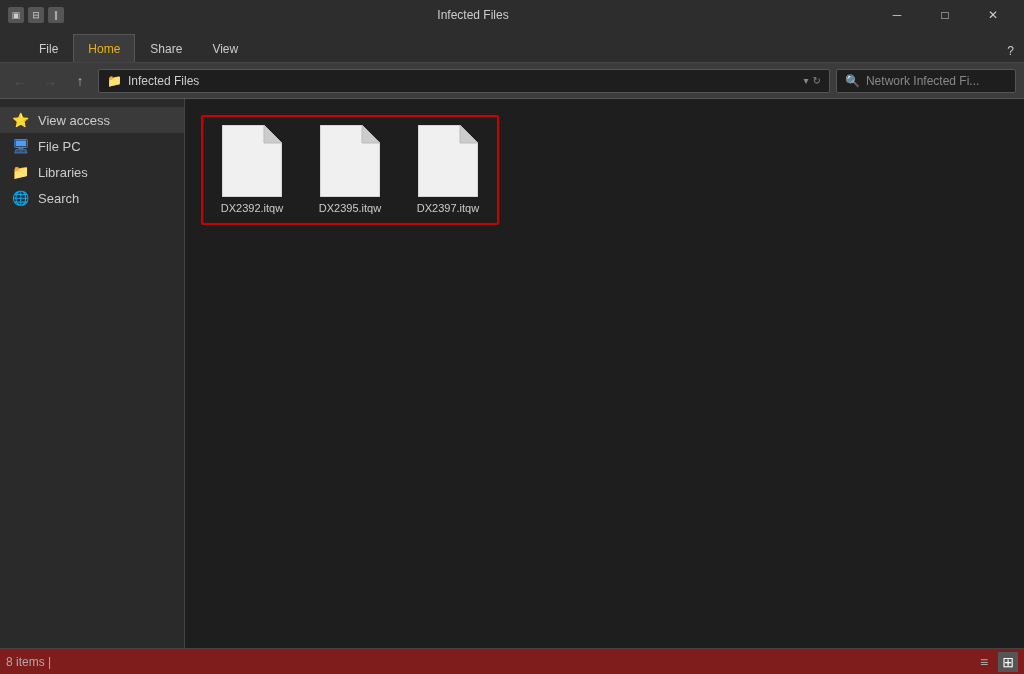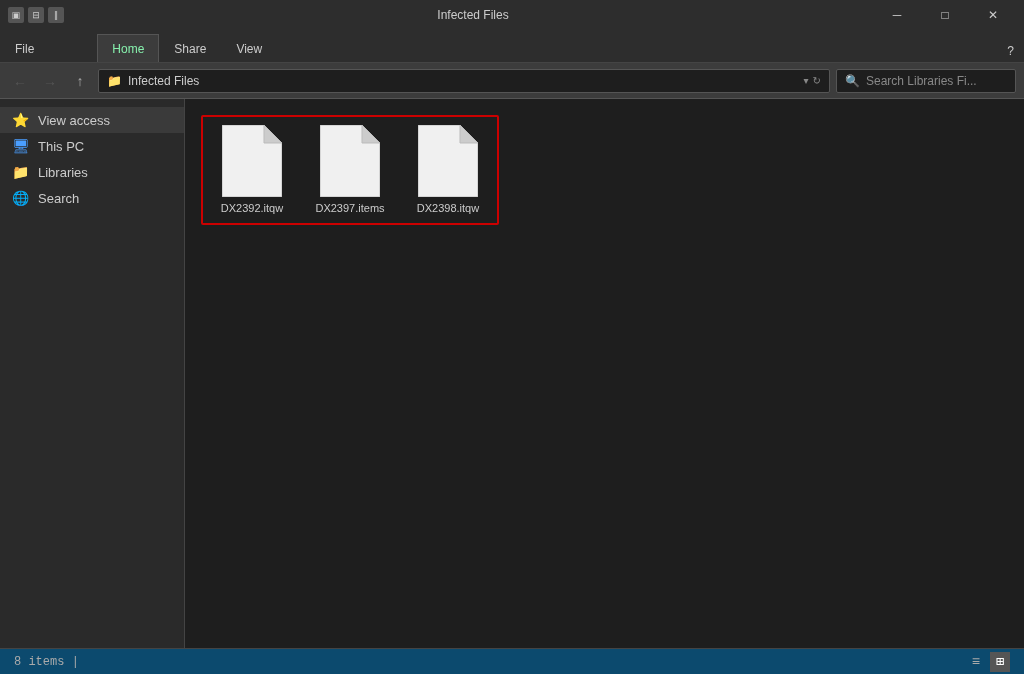--- a/index.html
+++ b/index.html
@@ -66,38 +66,38 @@
     
     .ribbon {
       background: #2d2d2d;
       border-bottom: 1px solid #444;
       flex-shrink: 0;
     }
     .ribbon-tabs {
       display: flex;
       height: 32px;
       align-items: flex-end;
+      padding-left: 24px;
     }
     .ribbon-tab {
       padding: 6px 14px;
       font-size: 12px;
       color: #ccc;
       cursor: pointer;
       border-top: 1px solid transparent;
       border-left: 1px solid transparent;
       border-right: 1px solid transparent;
       height: 28px;
       display: flex;
       align-items: center;
     }
     .ribbon-tab.active {
       background: #3c3c3c;
       border-color: #555;
-      color: #86efac;
-      margin-left: 48px;
+      color: #eab308;
     }
     .ribbon-help {
       margin-left: auto;
       padding: 4px 10px;
       font-size: 12px;
       color: #ccc;
       cursor: pointer;
     }
 
     
@@ -258,31 +258,30 @@
     .file-name {
       font-size: 11px;
       color: #ccc;
       text-align: center;
       word-break: break-all;
       line-height: 1.3;
     }
 
     
     .statusbar {
-      background: #0c4a6e;
+      background: #7f1d1d;
       height: 26px;
       border-top: 1px solid #444;
       display: flex;
       align-items: center;
-      padding: 0 14px;
+      padding: 0 6px;
       font-size: 12px;
       color: #aaa;
       flex-shrink: 0;
       justify-content: space-between;
-      font-family: Liberation Mono, monospace;
     }
     .statusbar-right {
       display: flex;
       gap: 4px;
       align-items: center;
     }
     .view-btn {
       width: 20px;
       height: 20px;
       display: flex;
@@ -328,34 +327,34 @@
   <div class="address-bar">
     <span class="address-bar-folder-icon">📁</span>
     <span>Infected Files</span>
     <div class="address-bar-chevron">
       <span>▾</span>
       <span>↻</span>
     </div>
   </div>
   <div class="search-bar">
     <span>🔍</span>
-    <span>Search Libraries Fi...</span>
+    <span>Network Infected Fi...</span>
   </div>
 </div>
 
 <div class="main">
 
   <div class="sidebar">
     <div class="sidebar-item active">
       <span class="sidebar-item-icon star">⭐</span>
       <span>View access</span>
     </div>
     <div class="sidebar-item">
       <span class="sidebar-item-icon pc">🖥</span>
-      <span>This PC</span>
+      <span>File PC</span>
     </div>
     <div class="sidebar-item">
       <span class="sidebar-item-icon libraries">📁</span>
       <span>Libraries</span>
     </div>
     <div class="sidebar-item">
       <span class="sidebar-item-icon network">🌐</span>
       <span>Search</span>
     </div>
   </div>
@@ -370,41 +369,41 @@
             <svg viewBox="0 0 60 72" fill="none" xmlns="http://www.w3.org/2000/svg">
               <polygon points="0,0 42,0 60,18 60,72 0,72" fill="#f0f0f0" stroke="#bbb" stroke-width="1"></polygon>
               <polygon points="42,0 42,18 60,18" fill="#ccc" stroke="#bbb" stroke-width="1"></polygon>
             </svg>
           </div>
           <span class="file-name">DX2392.itqw</span>
         </div>
 
 
 
-
-
         <div class="file-item">
           <div class="file-icon">
             <svg viewBox="0 0 60 72" fill="none" xmlns="http://www.w3.org/2000/svg">
               <polygon points="0,0 42,0 60,18 60,72 0,72" fill="#f0f0f0" stroke="#bbb" stroke-width="1"></polygon>
               <polygon points="42,0 42,18 60,18" fill="#ccc" stroke="#bbb" stroke-width="1"></polygon>
             </svg>
           </div>
-          <span class="file-name">DX2397.items</span>
+          <span class="file-name">DX2395.itqw</span>
         </div>
+
 
         <div class="file-item">
           <div class="file-icon">
             <svg viewBox="0 0 60 72" fill="none" xmlns="http://www.w3.org/2000/svg">
               <polygon points="0,0 42,0 60,18 60,72 0,72" fill="#f0f0f0" stroke="#bbb" stroke-width="1"></polygon>
               <polygon points="42,0 42,18 60,18" fill="#ccc" stroke="#bbb" stroke-width="1"></polygon>
             </svg>
           </div>
-          <span class="file-name">DX2398.itqw</span>
+          <span class="file-name">DX2397.itqw</span>
         </div>
+
 
       </div>
 
 
     </div>
   </div>
 
 </div>
 
 <div class="statusbar">

